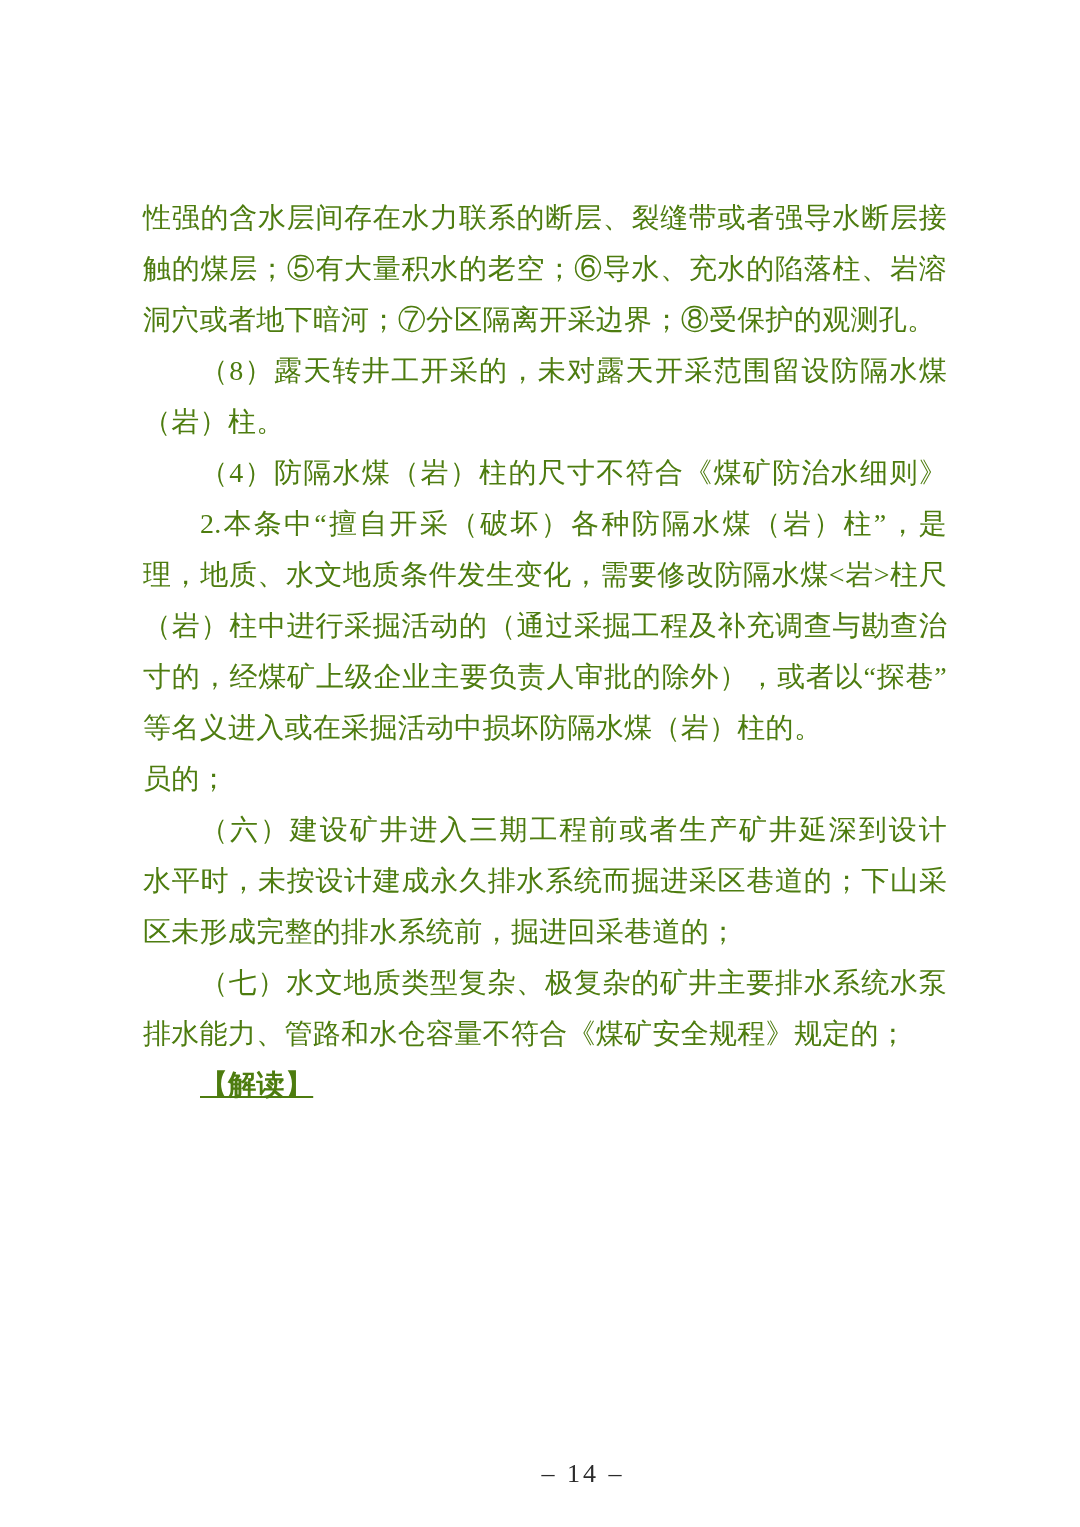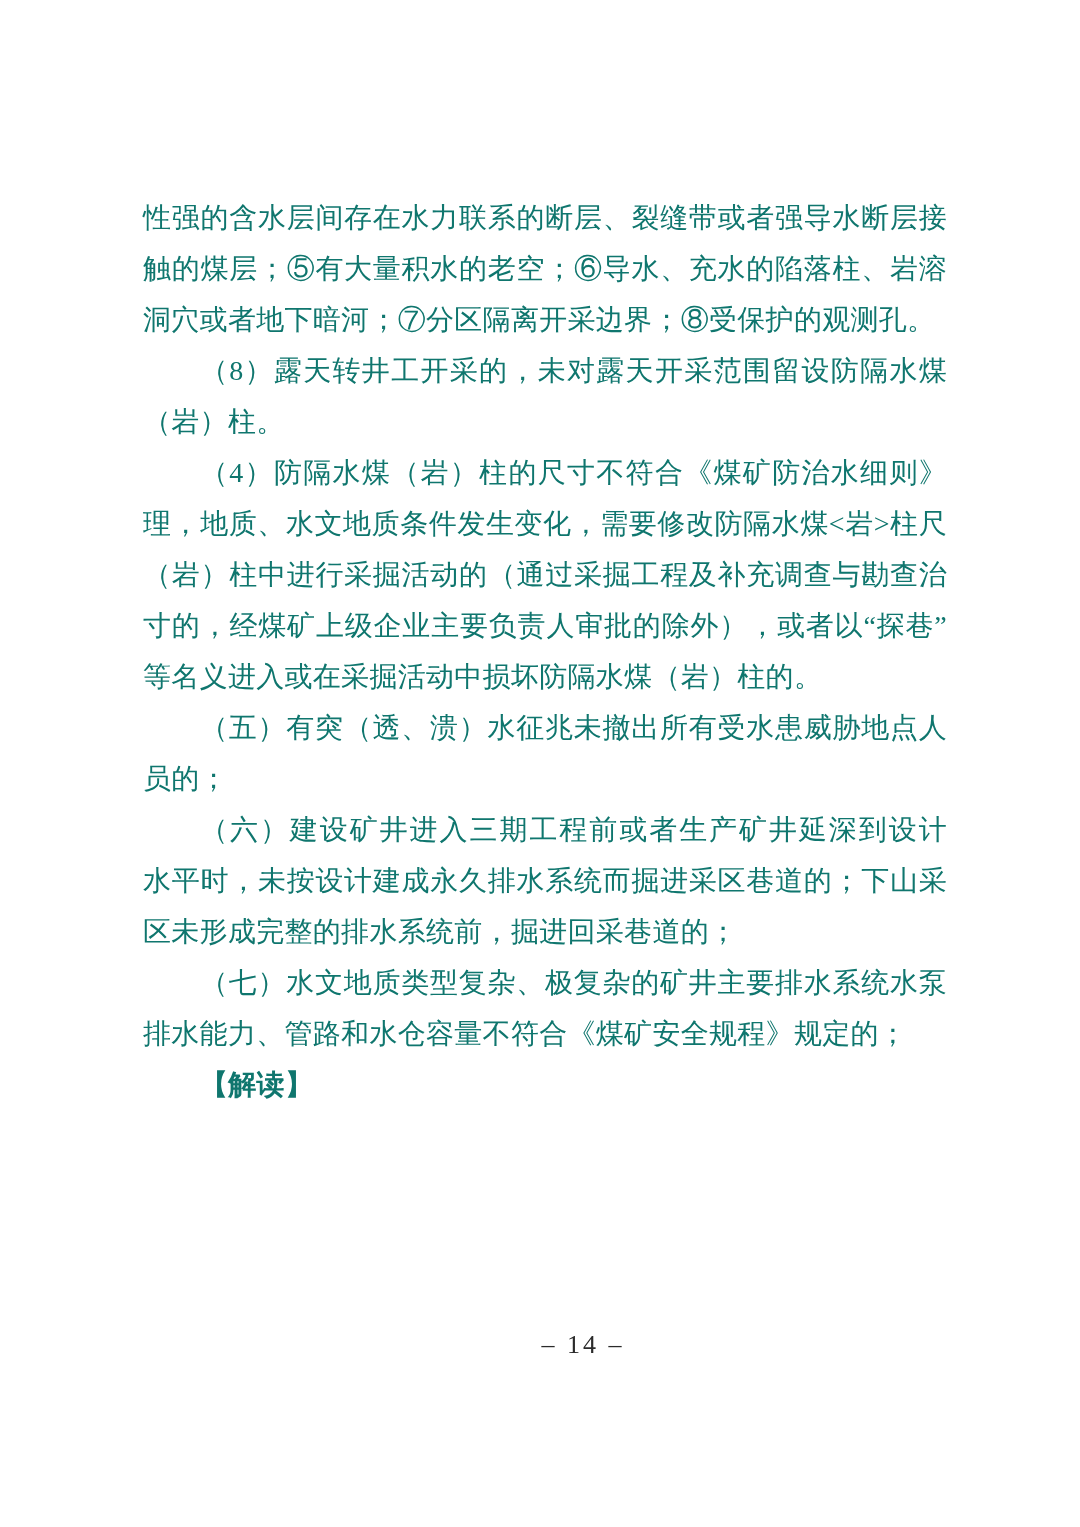--- a/index.html
+++ b/index.html
@@ -13,21 +13,21 @@
     height: 1527px;
     background: #ffffff;
     overflow: hidden;
     font-family: "Liberation Serif", "DejaVu Serif", serif;
   }
   .text-block {
     position: absolute;
     left: 143px;
     top: 192px;
     width: 804px;
-    color: #0f766e;
+    color: #4d7c0f;
   }
   .para {
     margin: 0;
     padding: 0;
   }
   .line {
     font-size: 28px;
     line-height: 51px;
     text-align: justify;
     text-align-last: justify;
@@ -35,24 +35,25 @@
   }
   .line.last {
     text-align: right;
     text-align-last: left;
   }
   .line.indent {
     text-indent: 57px;
   }
   .para.bold .line {
     font-weight: 700;
+    text-decoration: underline;
   }
   .page-number {
     position: absolute;
-    top: 1329px;
+    top: 1458px;
     left: 583px;
     transform: translateX(-50%);
     font-size: 26px;
     line-height: 32px;
     color: #2b2b2b;
     letter-spacing: 3px;
     white-space: nowrap;
     font-family: "Liberation Serif", "DejaVu Serif", serif;
   }
 </style>
@@ -67,27 +68,27 @@
         <div class="line last">洞穴或者地下暗河；⑦分区隔离开采边界；⑧受保护的观测孔。</div>
       </div>
       <div class="para">
         <div class="line indent">（8）露天转井工开采的，未对露天开采范围留设防隔水煤</div>
         <div class="line last">（岩）柱。</div>
       </div>
       <div class="para">
         <div class="line indent">（4）防隔水煤（岩）柱的尺寸不符合《煤矿防治水细则》</div>
       </div>
       <div class="para">
+        <div class="line indent">2.本条中“擅自开采（破坏）各种防隔水煤（岩）柱”，是</div>
         <div class="line">理，地质、水文地质条件发生变化，需要修改防隔水煤&lt;岩&gt;柱尺</div>
         <div class="line">（岩）柱中进行采掘活动的（通过采掘工程及补充调查与勘查治</div>
         <div class="line">寸的，经煤矿上级企业主要负责人审批的除外），或者以“探巷”</div>
         <div class="line last">等名义进入或在采掘活动中损坏防隔水煤（岩）柱的。</div>
       </div>
       <div class="para">
-        <div class="line indent">（五）有突（透、溃）水征兆未撤出所有受水患威胁地点人</div>
         <div class="line last">员的；</div>
       </div>
       <div class="para">
         <div class="line indent">（六）建设矿井进入三期工程前或者生产矿井延深到设计</div>
         <div class="line">水平时，未按设计建成永久排水系统而掘进采区巷道的；下山采</div>
         <div class="line last">区未形成完整的排水系统前，掘进回采巷道的；</div>
       </div>
       <div class="para">
         <div class="line indent">（七）水文地质类型复杂、极复杂的矿井主要排水系统水泵</div>
         <div class="line last">排水能力、管路和水仓容量不符合《煤矿安全规程》规定的；</div>

